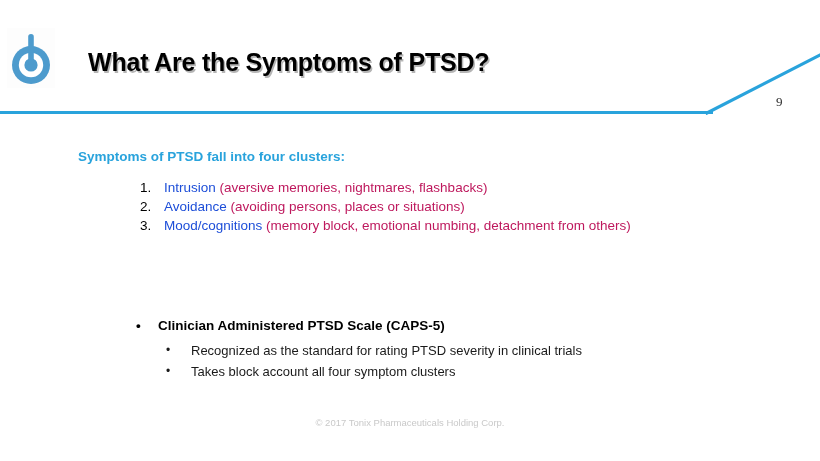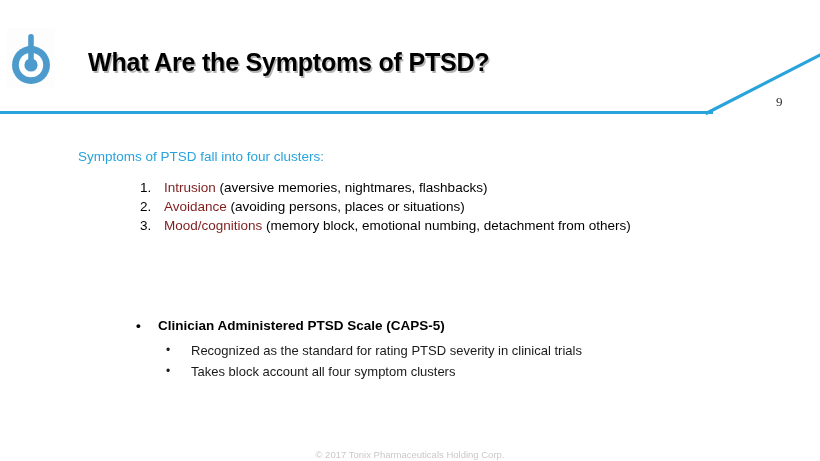--- a/index.html
+++ b/index.html
@@ -66,21 +66,21 @@
     top: 94px;
     font-size: 13px;
     color: #2b2b2b;
     font-family: "Liberation Serif", serif;
   }
 
   
   .section-heading {
     position: absolute;
     font-size: 13.5px;
-    font-weight: normal;
+    font-weight: bold;
     color: #29a3dc;
     white-space: nowrap;
   }
   #heading-clusters { left: 78px; top: 149px; }
   #heading-assessed { left: 78px; top: 279px; }
 
   .num-list {
     position: absolute;
     left: 140px;
     top: 178px;
@@ -93,24 +93,24 @@
     line-height: 19.2px;
     color: #000000;
     white-space: nowrap;
   }
   .num-list .marker {
     display: inline-block;
     width: 24px;
     color: #000000;
   }
   .num-list .term {
-    color: #7f1d1d;
+    color: #1d4ed8;
   }
   .num-list .paren {
-    color: #000000;
+    color: #be185d;
   }
 
   .bullet-block {
     position: absolute;
     left: 133px;
     top: 316px;
   }
   .bullet-main {
     position: relative;
     font-size: 13.5px;
@@ -147,21 +147,21 @@
     top: 0;
     font-size: 12px;
     line-height: 21px;
     color: #1a1a1a;
   }
 
   
   .footer {
     position: absolute;
     left: 0;
-    top: 449px;
+    top: 417px;
     width: 820px;
     text-align: center;
     font-size: 9.5px;
     color: #c9c9c9;
   }
 </style>
 </head>
 <body>
 
 <div class="slide">

